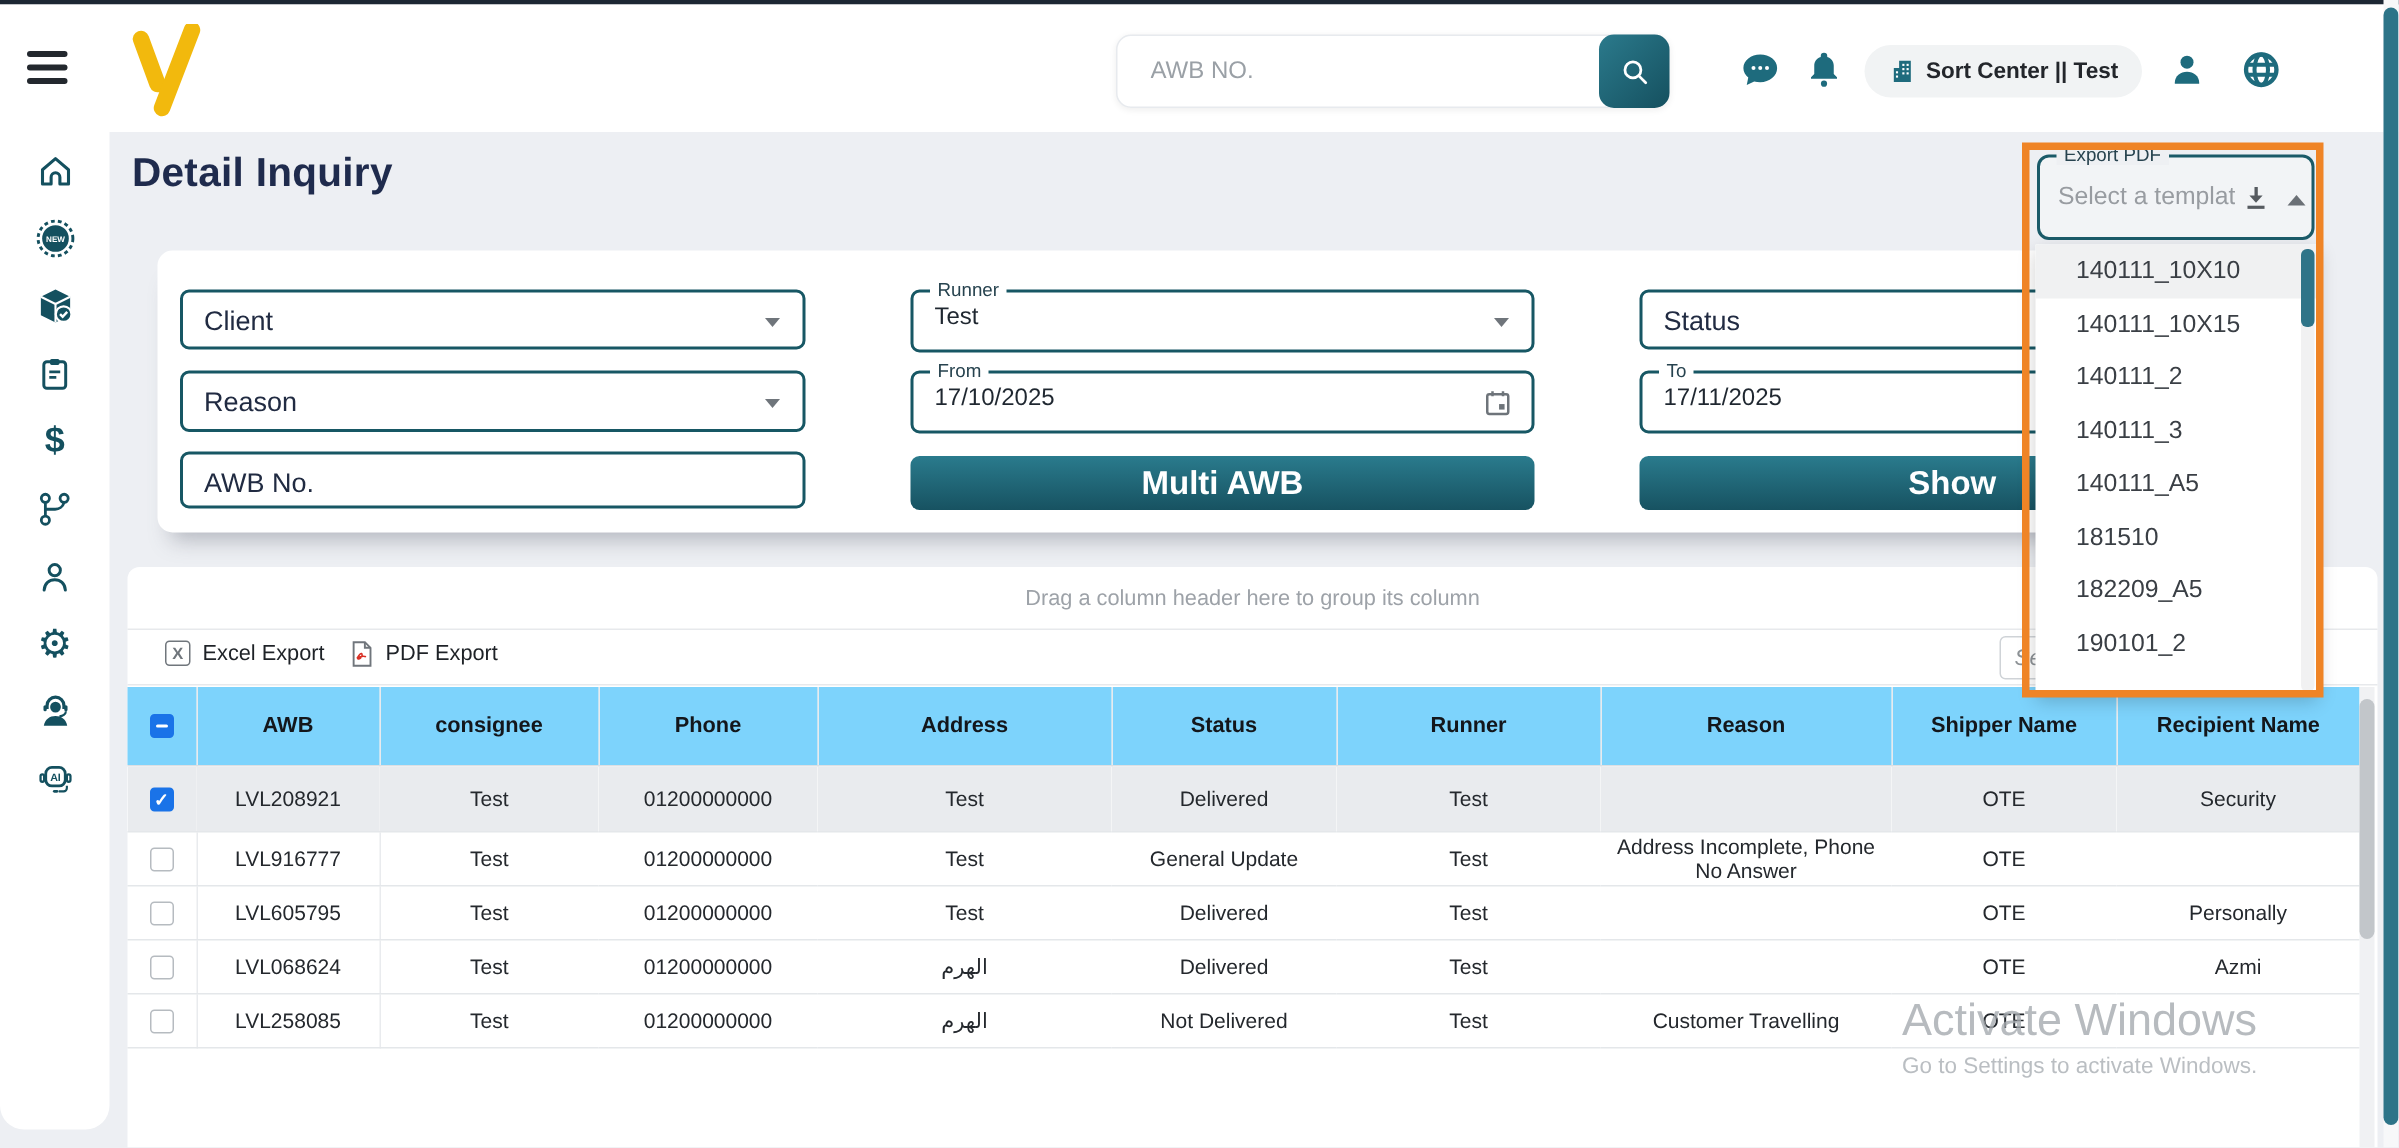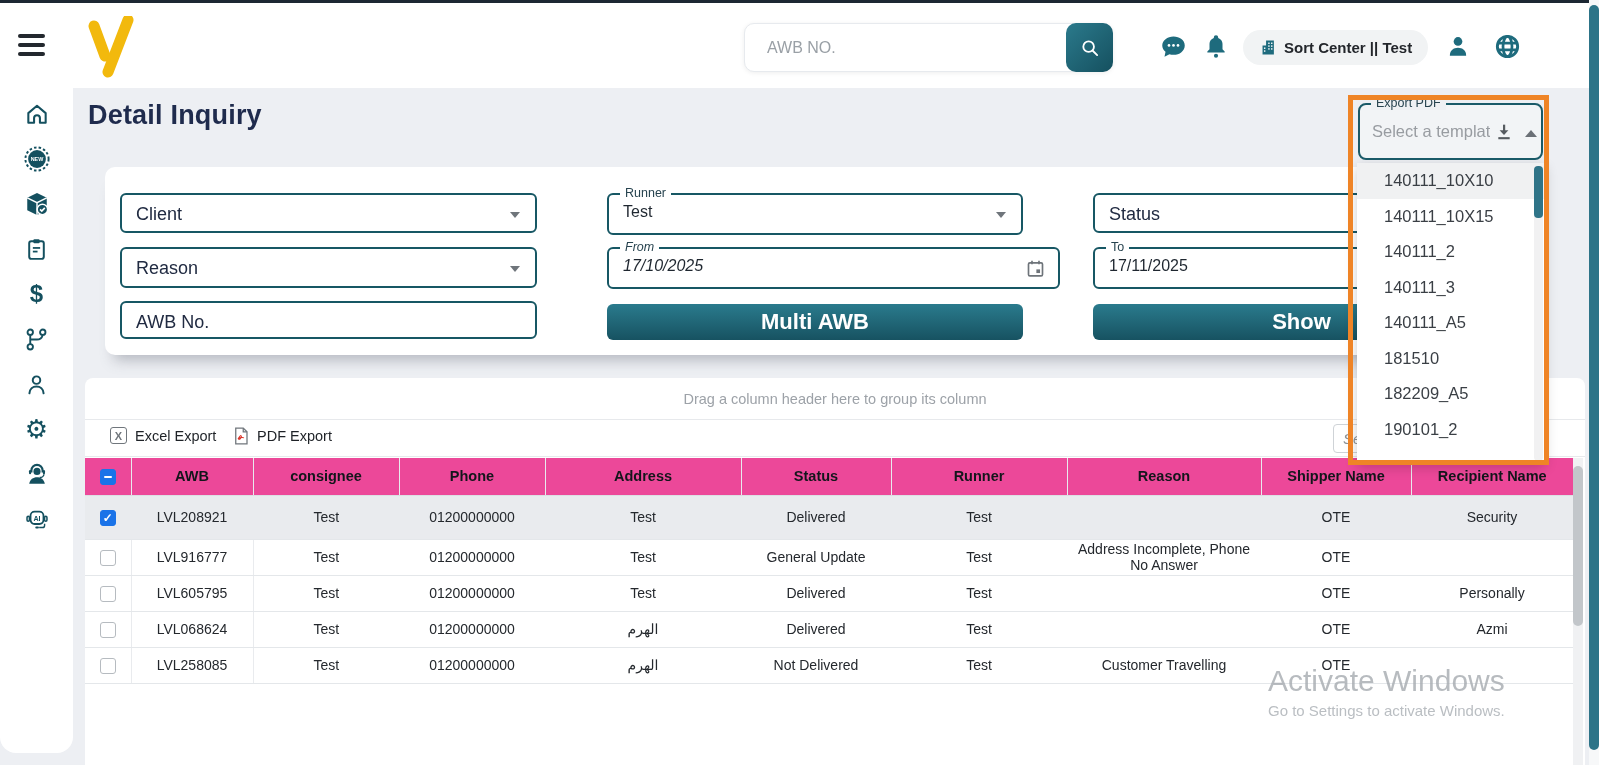--- a/index.html
+++ b/index.html
@@ -111,22 +111,22 @@
     font-size:11px; font-weight:700; color:#70767c; display:flex; align-items:center; justify-content:center;
   }
   .tbl-search {
     position:absolute; left:1248px; top:4px; width:212px; height:29px;
     border:1px solid #cfd3d7; border-radius:4px; background:#fff; outline:none;
     padding-left:9px; font-size:15px; font-style:italic; color:#6d7276; font-family:inherit;
   }
   .tbl-search::placeholder { color:#8d9296; font-style:italic; }
   table.grid { position:absolute; left:0; top:80px; width:1488px; border-collapse:collapse; table-layout:fixed; }
   table.grid th {
-    height:37px; font-size:14.5px; font-weight:700; color:#13161b; text-align:center;
-    border-right:1px solid #e8eaed; border-bottom:1px solid #dcdfe3; background:#ec4899; cursor:pointer;
+    height:52px; font-size:14.5px; font-weight:700; color:#13161b; text-align:center;
+    border-right:1px solid #e8eaed; border-bottom:1px solid #dcdfe3; background:#7dd3fc; cursor:pointer;
   }
   table.grid th:last-child { border-right:none; }
   table.grid td {
     font-size:14px; color:#24282d; text-align:center; padding:0 6px;
     border-bottom:1px solid #e4e7ea; overflow:hidden;
   }
   table.grid td:nth-child(1), table.grid td:nth-child(2) { border-right:1px solid #e9ebee; }
   table.grid tbody tr { height:36px; cursor:pointer; }
   table.grid tbody tr.selected { height:44px; background:#e9ebee; }
   .cb {
@@ -313,21 +313,21 @@
   </div>
   <div class="text-box" style="left:15px; top:134px; width:417px; height:38px;">
     <span class="val">AWB No.</span>
   </div>
 
   <div class="fieldset-box" style="left:502px; top:26px; width:416px; height:42px;">
     <span class="legend">Runner</span>
     <span class="val">Test</span>
     <span class="caret-down"></span>
   </div>
-  <div class="fieldset-box" style="left:502px; top:80px; width:453px; height:42px;font-style:italic;">
+  <div class="fieldset-box" style="left:502px; top:80px; width:416px; height:42px;">
     <span class="legend">From</span>
     <span class="val">17/10/2025</span>
     <svg style="position:absolute; right:12px; top:9px;" width="21" height="21" viewBox="0 0 24 24">
       <rect x="4" y="5.5" width="16" height="15" rx="1.6" fill="none" stroke="#6e747a" stroke-width="1.9"></rect>
       <line x1="8" y1="3.2" x2="8" y2="7" stroke="#6e747a" stroke-width="1.9"></line>
       <line x1="16" y1="3.2" x2="16" y2="7" stroke="#6e747a" stroke-width="1.9"></line>
       <rect x="13" y="13" width="4.2" height="4.2" fill="#6e747a"></rect>
     </svg>
   </div>
   <button class="teal-btn" style="left:502px; top:137px; width:416px;">Multi AWB</button>

